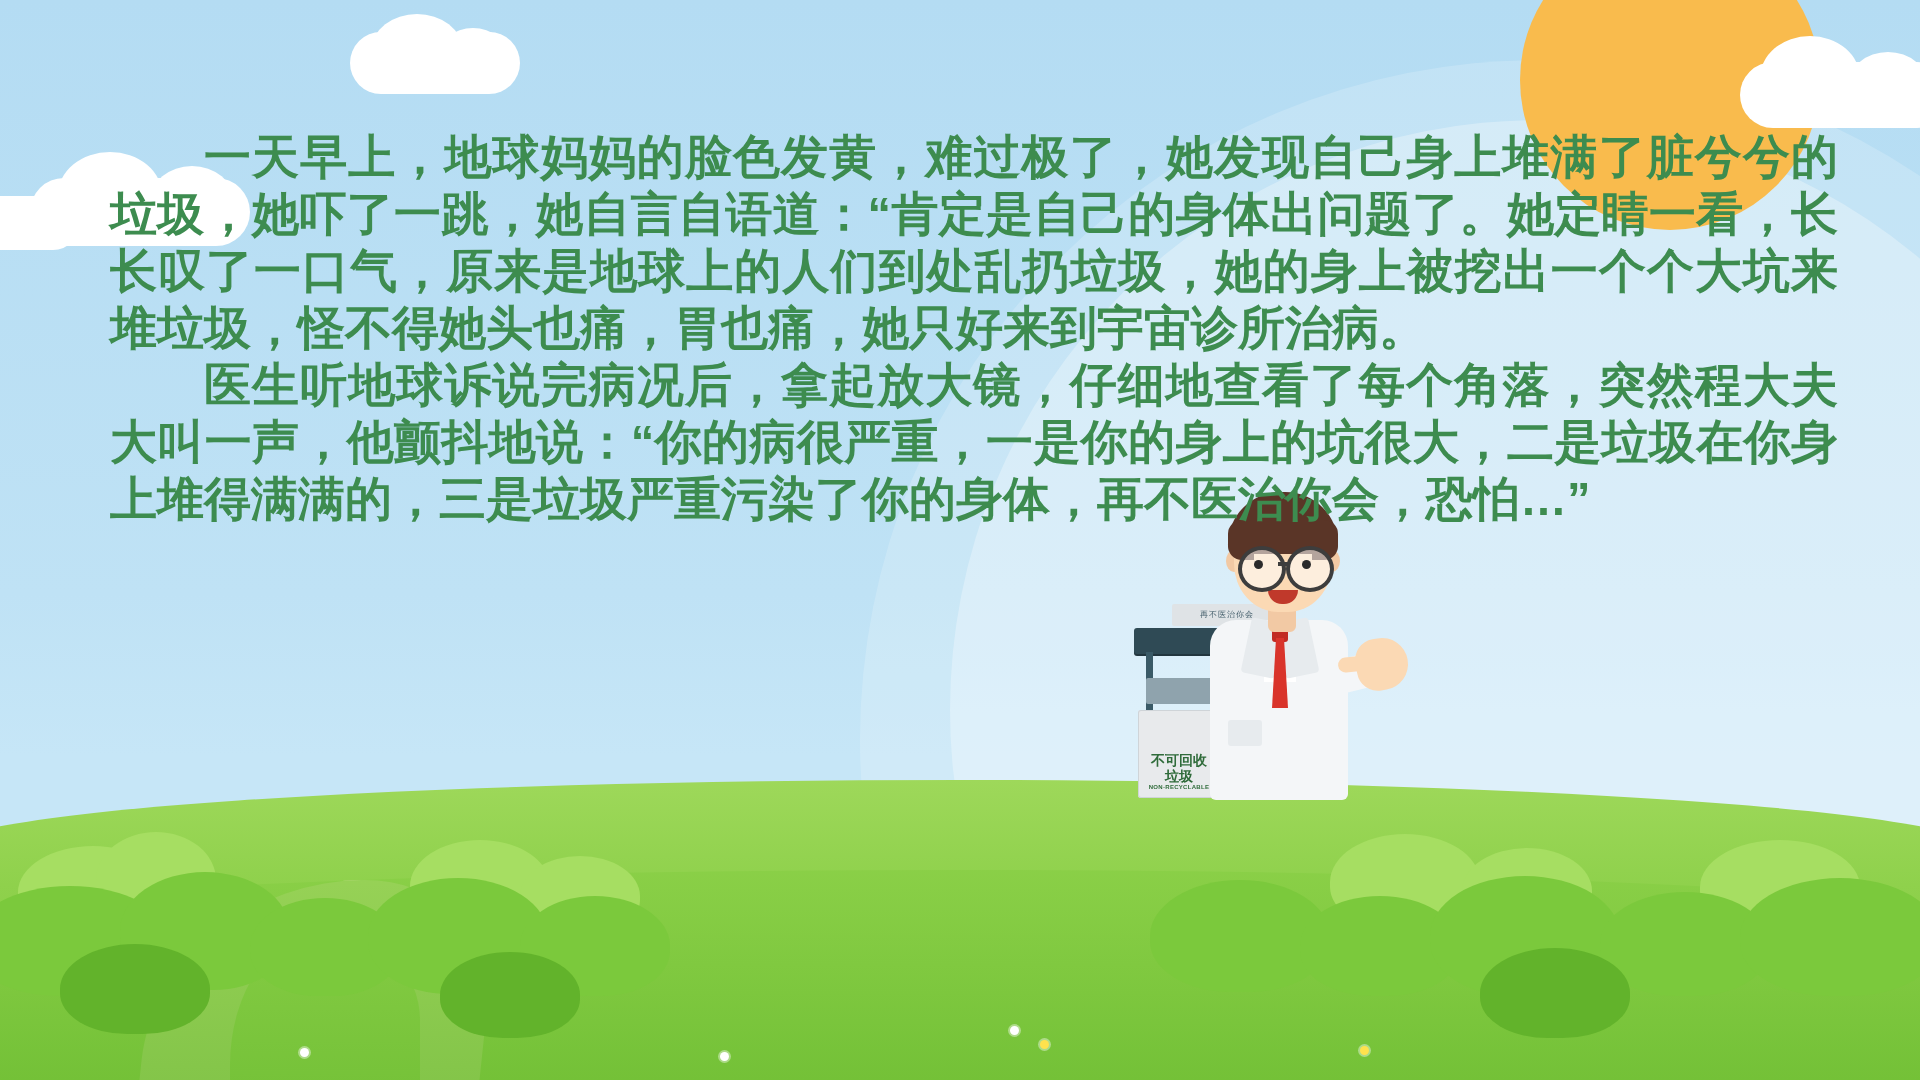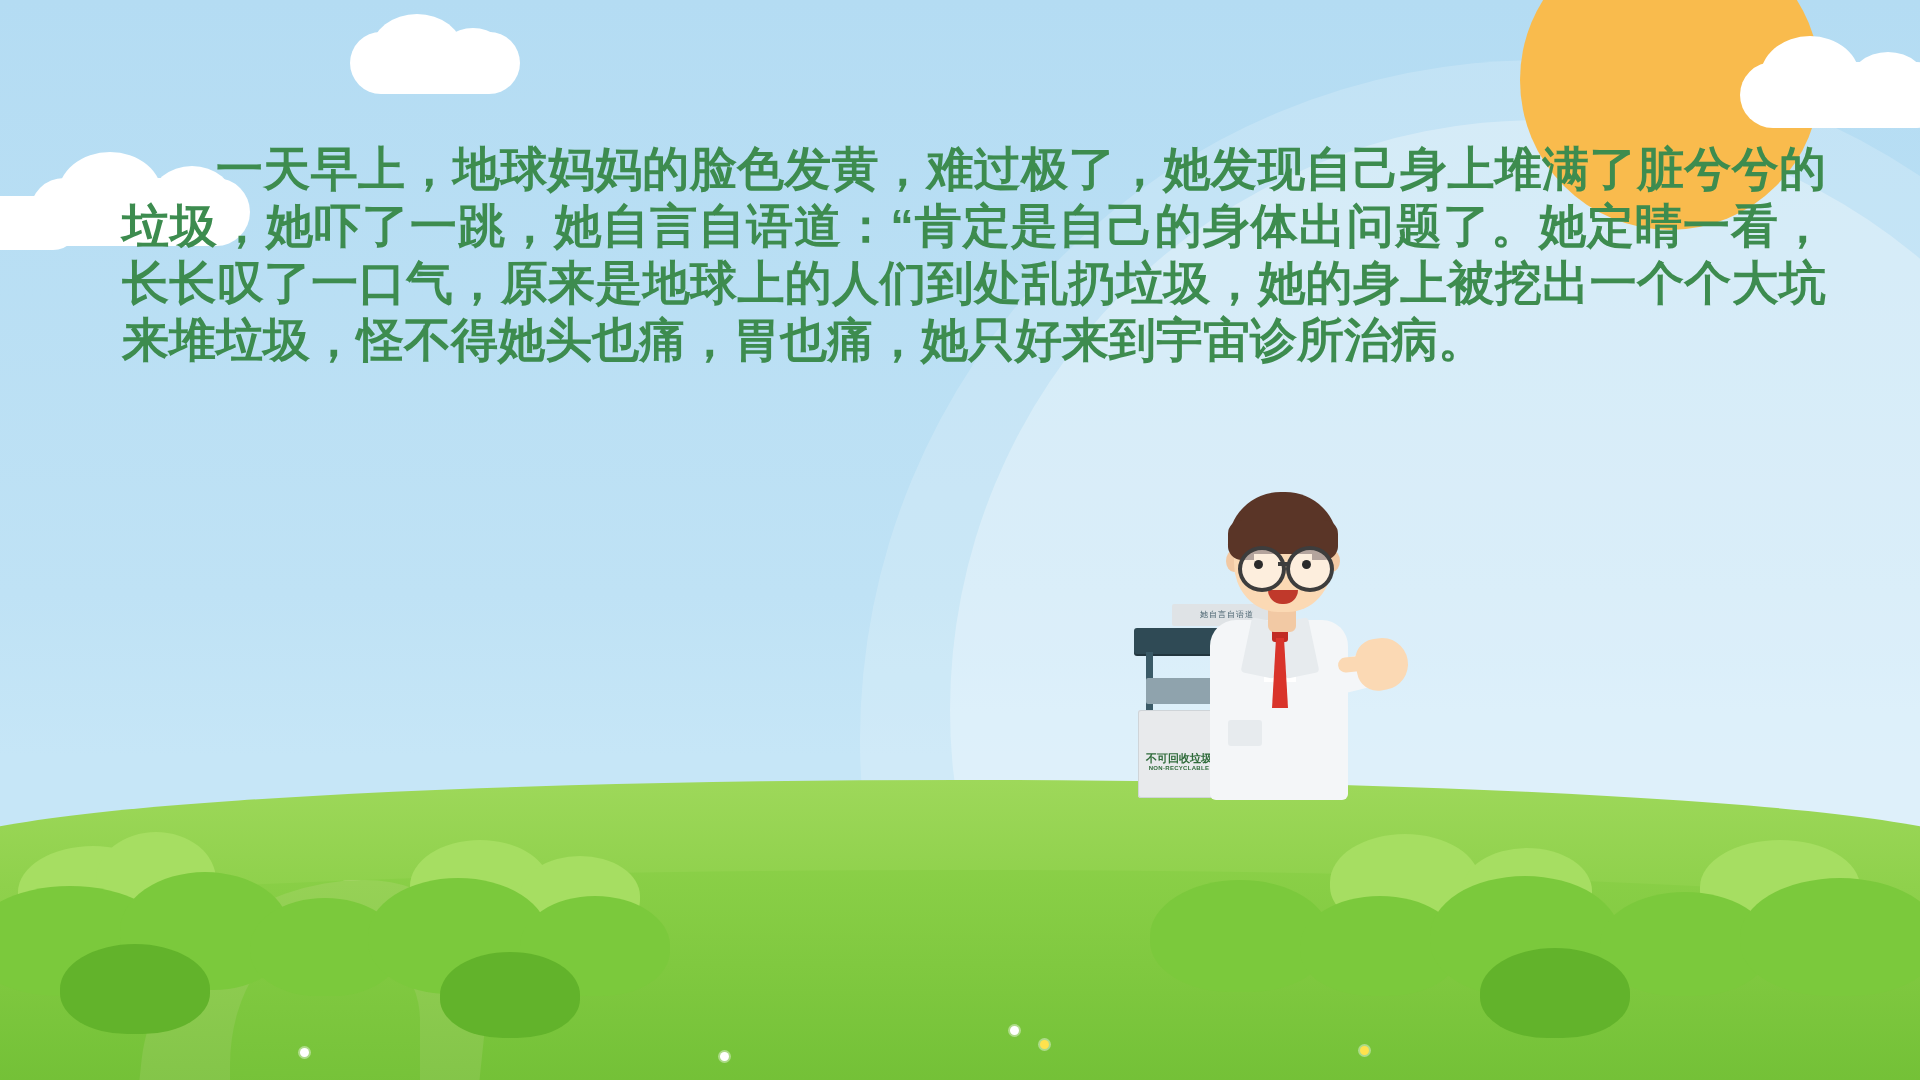--- a/index.html
+++ b/index.html
@@ -72,21 +72,21 @@
   .bin{position:absolute;left:1132px;top:600px;width:190px;height:200px;}
   .bin-top{position:absolute;left:2px;top:28px;width:184px;height:26px;background:#2f4a55;border-radius:3px;
      box-shadow:0 2px 0 #22363f;}
   .bin-post{position:absolute;width:7px;background:#3a5a67;}
   .bin-body{position:absolute;left:6px;top:110px;width:176px;height:88px;background:#e8eaec;border-radius:3px;
      box-shadow:inset 0 0 0 1px #cfd4d8;}
   .bin-body:after{content:"";position:absolute;left:50%;top:0;width:2px;height:100%;background:#c7ccd1;}
   .bin-open{position:absolute;left:14px;top:78px;width:72px;height:26px;background:#8fa3ad;border-radius:2px;}
   .bin-open.r{left:100px;}
   .bin-label{position:absolute;width:66px;text-align:center;color:#2f6b3a;font-weight:bold;line-height:1.15;}
-  .bin-label .l1{font-size:11px;display:block;}
+  .bin-label .l1{font-size:14px;display:block;}
   .bin-label .l2{font-size:6px;display:block;letter-spacing:.3px;}
   .bin-sign{position:absolute;left:40px;top:4px;width:110px;height:22px;background:#dfe3e6;border-radius:2px;
      font-size:8px;color:#46606d;text-align:center;line-height:22px;letter-spacing:1px;}
 
   
   .doc{position:absolute;left:1168px;top:470px;width:230px;height:330px;}
   .doc *{position:absolute;}
   .doc-coat{left:42px;top:150px;width:138px;height:180px;background:#f4f6f8;border-radius:26px 26px 6px 6px;}
   .doc-collar-l{left:78px;top:150px;width:34px;height:56px;background:#e7ebee;transform:rotate(12deg);border-radius:4px;}
   .doc-collar-r{left:112px;top:150px;width:34px;height:56px;background:#e7ebee;transform:rotate(-12deg);border-radius:4px;}
@@ -118,21 +118,21 @@
     padding:0 82px 0 110px;
     box-sizing:border-box;
     color:#3d8c4f;
     font-weight:bold;
     font-size:47px;
     line-height:57px;
     letter-spacing:0px;
     text-align:justify;
     text-justify:inter-ideograph;
   }
-  .story p{margin:12px;text-indent:2em;}
+  .story p{margin:0;text-indent:2em;}
 </style>
 </head>
 <body>
 
 <div id="stage">
 
   <div class="halo" style="right:-210px;top:120px;width:1180px;height:1180px;"></div>
   <div class="halo2" style="right:-300px;top:60px;width:1360px;height:1360px;"></div>
 
   <div class="sun sun-main"></div>
@@ -179,21 +179,21 @@
   <div class="bush dark" style="left:440px;top:952px;width:140px;height:86px;"></div>
   <div class="bush dark" style="left:1480px;top:948px;width:150px;height:90px;"></div>
 
   <div class="flower" style="left:1010px;top:1026px;"></div>
   <div class="flower y" style="left:1040px;top:1040px;"></div>
   <div class="flower" style="left:720px;top:1052px;"></div>
   <div class="flower y" style="left:1360px;top:1046px;"></div>
   <div class="flower" style="left:300px;top:1048px;"></div>
 
   <div class="bin">
-    <div class="bin-sign">她自言自语道</div>
+    <div class="bin-sign">再不医治你会</div>
     <div class="bin-top"></div>
     <div class="bin-post" style="left:14px;top:52px;height:62px;"></div>
     <div class="bin-post" style="left:92px;top:52px;height:62px;"></div>
     <div class="bin-post" style="left:170px;top:52px;height:62px;"></div>
     <div class="bin-open"></div>
     <div class="bin-open r"></div>
     <div class="bin-body"></div>
     <div class="bin-label" style="left:14px;top:152px;">
       <span class="l1">不可回收垃圾</span>
       <span class="l2">NON-RECYCLABLE</span>
@@ -225,15 +225,16 @@
     <div class="doc-glass-r"></div>
     <div class="doc-bridge"></div>
     <div class="doc-eye-l"></div>
     <div class="doc-eye-r"></div>
     <div class="doc-finger"></div>
     <div class="doc-hand"></div>
   </div>
 
   <div class="story">
     <p>一天早上，地球妈妈的脸色发黄，难过极了，她发现自己身上堆满了脏兮兮的垃圾，她吓了一跳，她自言自语道：“肯定是自己的身体出问题了。她定睛一看，长长叹了一口气，原来是地球上的人们到处乱扔垃圾，她的身上被挖出一个个大坑来堆垃圾，怪不得她头也痛，胃也痛，她只好来到宇宙诊所治病。</p>
+    <p>医生听地球诉说完病况后，拿起放大镜，仔细地查看了每个角落，突然程大夫大叫一声，他颤抖地说：“你的病很严重，一是你的身上的坑很大，二是垃圾在你身上堆得满满的，三是垃圾严重污染了你的身体，再不医治你会，恐怕…”</p>
   </div>
 
 </div>
 
 </body></html>

